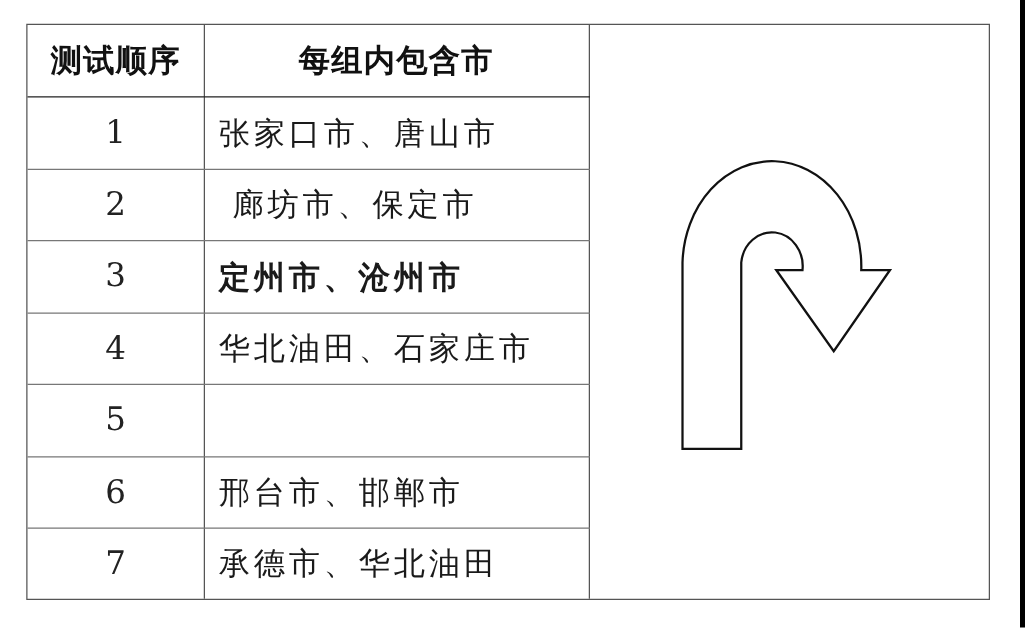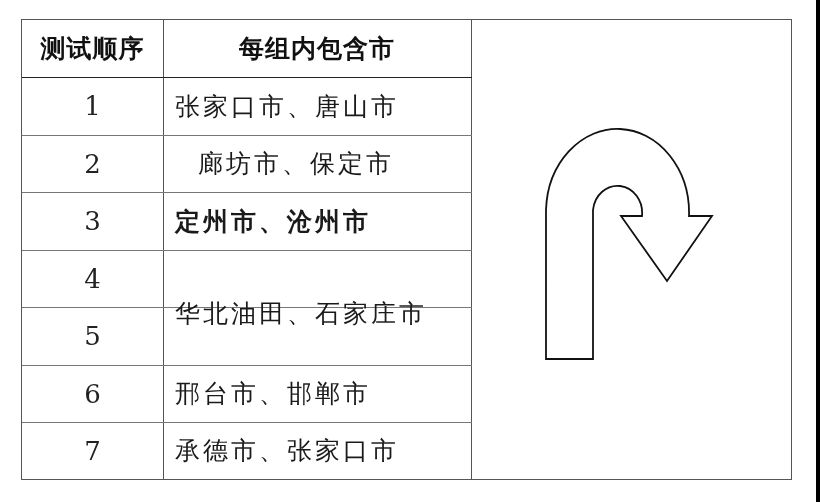--- a/index.html
+++ b/index.html
@@ -44,35 +44,35 @@
   <div class="hline" style="left:0; width:450px; top:345px;"></div>
   <div class="hline" style="left:0; width:450px; top:402px;"></div>
 
   <div class="cell hdr" style="left:0; top:0; width:141px; height:57px;">测试顺序</div>
   <div class="cell hdr" style="left:141px; top:0; width:308px; height:57px;">每组内包含市</div>
 
   <div class="cell num" style="left:0; top:57px; width:141px; height:58px;">1</div>
   <div class="cell cities" style="left:141px; top:57px; width:308px; height:58px;">张家口市、唐山市</div>
 
   <div class="cell num" style="left:0; top:115px; width:141px; height:57px;">2</div>
-  <div class="cell cities" style="left:144px; top:115px; width:308px; height:57px;padding-left:32px;">廊坊市、保定市</div>
+  <div class="cell cities" style="left:132px; top:115px; width:308px; height:57px;padding-left:32px;">廊坊市、保定市</div>
 
   <div class="cell num" style="left:0; top:172px; width:141px; height:58px;">3</div>
   <div class="cell cities" style="left:141px; top:172px; width:308px; height:58px;font-weight:bold;">定州市、沧州市</div>
 
   <div class="cell num" style="left:0; top:230px; width:141px; height:57px;">4</div>
-  <div class="cell cities" style="left:141px; top:230px; width:308px; height:57px;margin-top:35px;">华北油田、石家庄市</div>
+  <div class="cell cities" style="left:141px; top:230px; width:308px; height:57px;">华北油田、石家庄市</div>
 
   <div class="cell num" style="left:0; top:287px; width:141px; height:58px;">5</div>
 
   <div class="cell num" style="left:0; top:345px; width:141px; height:57px;">6</div>
   <div class="cell cities" style="left:141px; top:345px; width:308px; height:57px;font-family:Liberation Mono, monospace;">邢台市、邯郸市</div>
 
   <div class="cell num" style="left:0; top:402px; width:141px; height:57px;">7</div>
-  <div class="cell cities" style="left:141px; top:402px; width:308px; height:57px;">承德市、张家口市</div>
+  <div class="cell cities" style="left:141px; top:402px; width:308px; height:57px;">承德市、华北油田</div>
 </div>
 
 <svg class="arrow" width="820" height="502">
   <path d="M546 359 L546 210
            A71.5 84 0 0 1 689 216
            L712 216 L667 281 L621 216 L642 216
            A24.5 27 0 0 0 593 210
            L593 359 Z" fill="#ffffff" stroke="#111111" stroke-width="1.8" stroke-linejoin="miter"></path>
 </svg>
 

